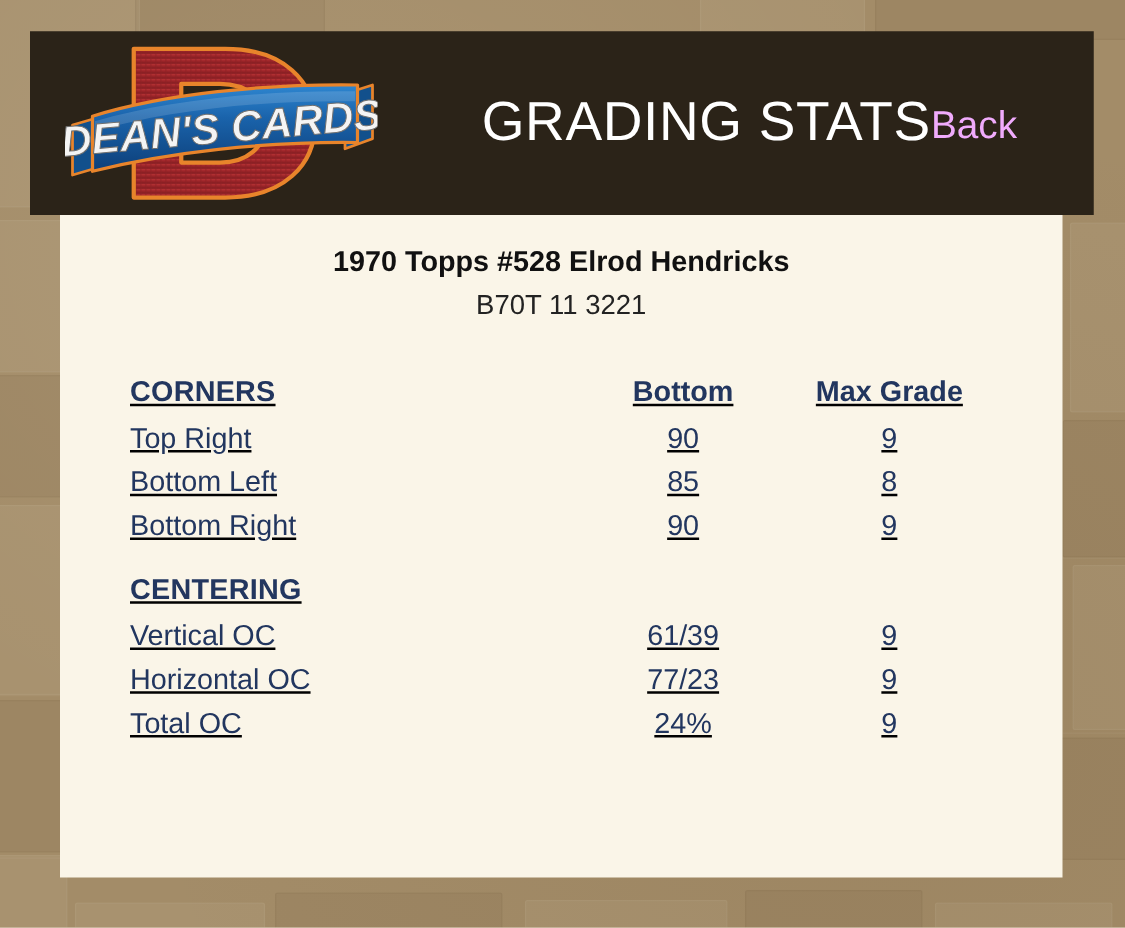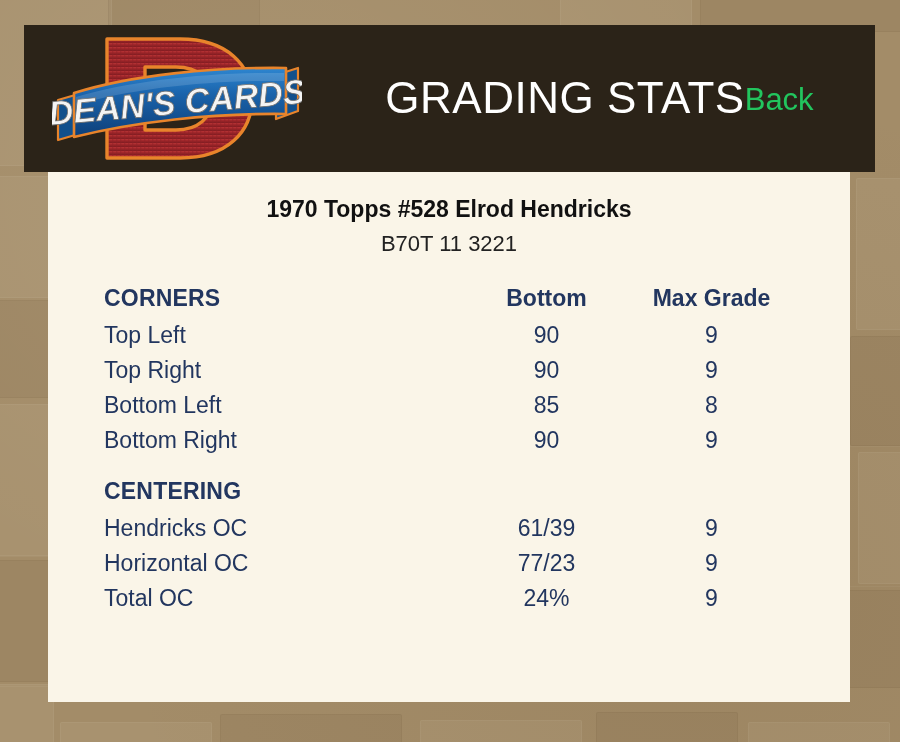--- a/index.html
+++ b/index.html
@@ -118,23 +118,24 @@
   #card-serial {
     color: #222222;
     font-size: 22px;
     font-weight: normal;
     line-height: 1.2;
     margin-top: 7px;
   }
 
   
   #stats-table {
-    margin: 28px auto 0 auto;
+    margin: 43px auto 0 auto;
     width: 690px;
     border-collapse: collapse;
+    text-decoration: underline;
   }
   #stats-table col.c-label { width: 360px; }
   #stats-table col.c-value { width: 165px; }
   #stats-table col.c-grade { width: 165px; }
 
   #stats-table td {
     padding: 0;
     vertical-align: baseline;
     color: #22365f;
   }
@@ -251,21 +252,21 @@
       </g>
 
       <g>
         <text x="126" y="87" font-family="&quot;Liberation Sans&quot;, sans-serif" font-size="34" font-weight="bold" font-style="italic" fill="#f4f4f4" stroke="#6f6f6f" stroke-width="0.8" text-anchor="middle" transform="rotate(-5 126 87)">DEAN'S CARDS</text>
       </g>
     </svg>
   </div>
 
   <div id="header-titles">
     <div id="header-title" style="color: rgb(255, 255, 255);">GRADING STATS</div>
-    <div id="header-subtitle" style="color: #22c55e;">Back</div>
+    <div id="header-subtitle" style="color: #f0abfc;">Back</div>
   </div>
 </div>
 
 <div id="content-panel" style="background: rgb(250, 245, 232);">
 
   <div id="card-identity">
     <div id="card-title">1970 Topps #528 Elrod Hendricks</div>
     <div id="card-serial">B70T 11 3221</div>
   </div>
 
@@ -276,25 +277,20 @@
       <col class="c-grade">
     </colgroup>
     <tbody id="stats-body">
 
     <tr class="section-row">
           <td class="section-title">CORNERS</td>
           <td class="col-head">Bottom</td>
           <td class="col-head">Max Grade</td>
         </tr>
         <tr class="stat-row">
-          <td class="stat-label">Top Left</td>
-          <td class="stat-value">90</td>
-          <td class="stat-grade">9</td>
-        </tr>
-        <tr class="stat-row">
           <td class="stat-label">Top Right</td>
           <td class="stat-value">90</td>
           <td class="stat-grade">9</td>
         </tr>
         <tr class="stat-row">
           <td class="stat-label">Bottom Left</td>
           <td class="stat-value">85</td>
           <td class="stat-grade">8</td>
         </tr>
         <tr class="stat-row">
@@ -304,21 +300,21 @@
         </tr>
         <tr class="spacer-row">
           <td colspan="3"></td>
         </tr>
         <tr class="section-row">
           <td class="section-title">CENTERING</td>
           <td class="col-head"></td>
           <td class="col-head"></td>
         </tr>
         <tr class="stat-row">
-          <td class="stat-label">Hendricks OC</td>
+          <td class="stat-label">Vertical OC</td>
           <td class="stat-value">61/39</td>
           <td class="stat-grade">9</td>
         </tr>
         <tr class="stat-row">
           <td class="stat-label">Horizontal OC</td>
           <td class="stat-value">77/23</td>
           <td class="stat-grade">9</td>
         </tr>
         <tr class="stat-row">
           <td class="stat-label">Total OC</td>

